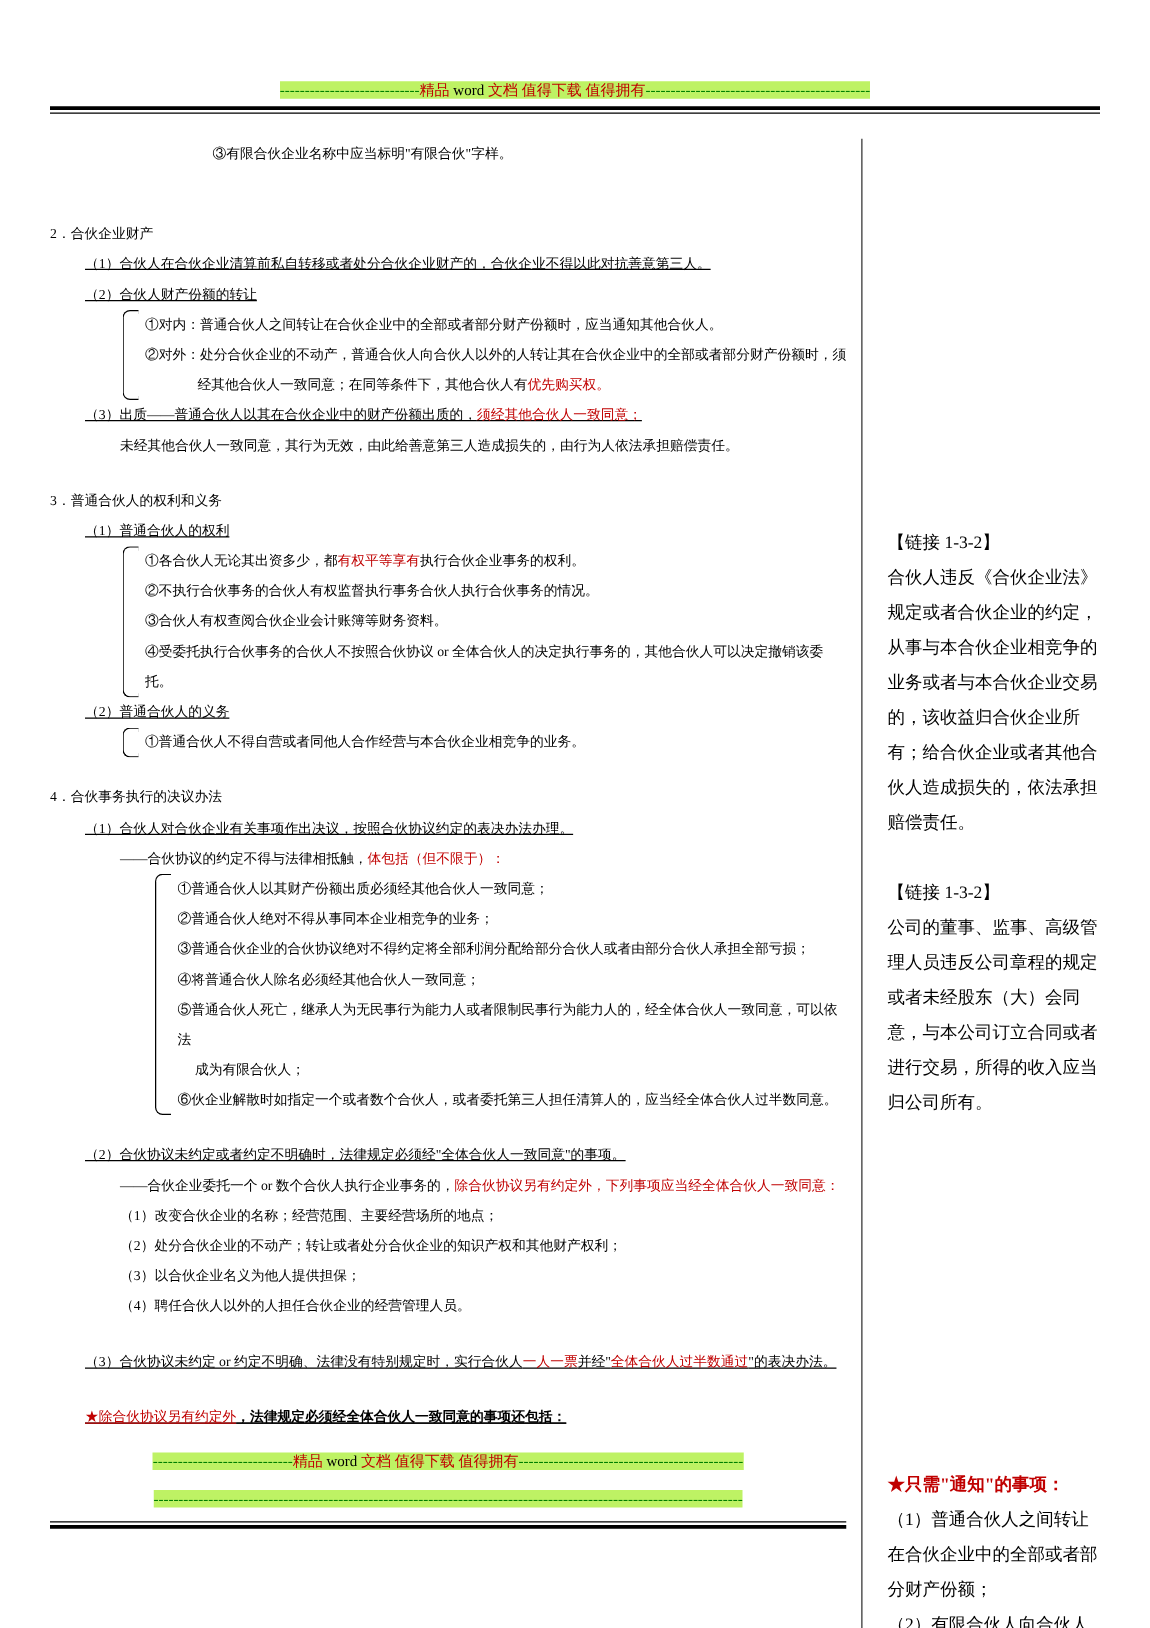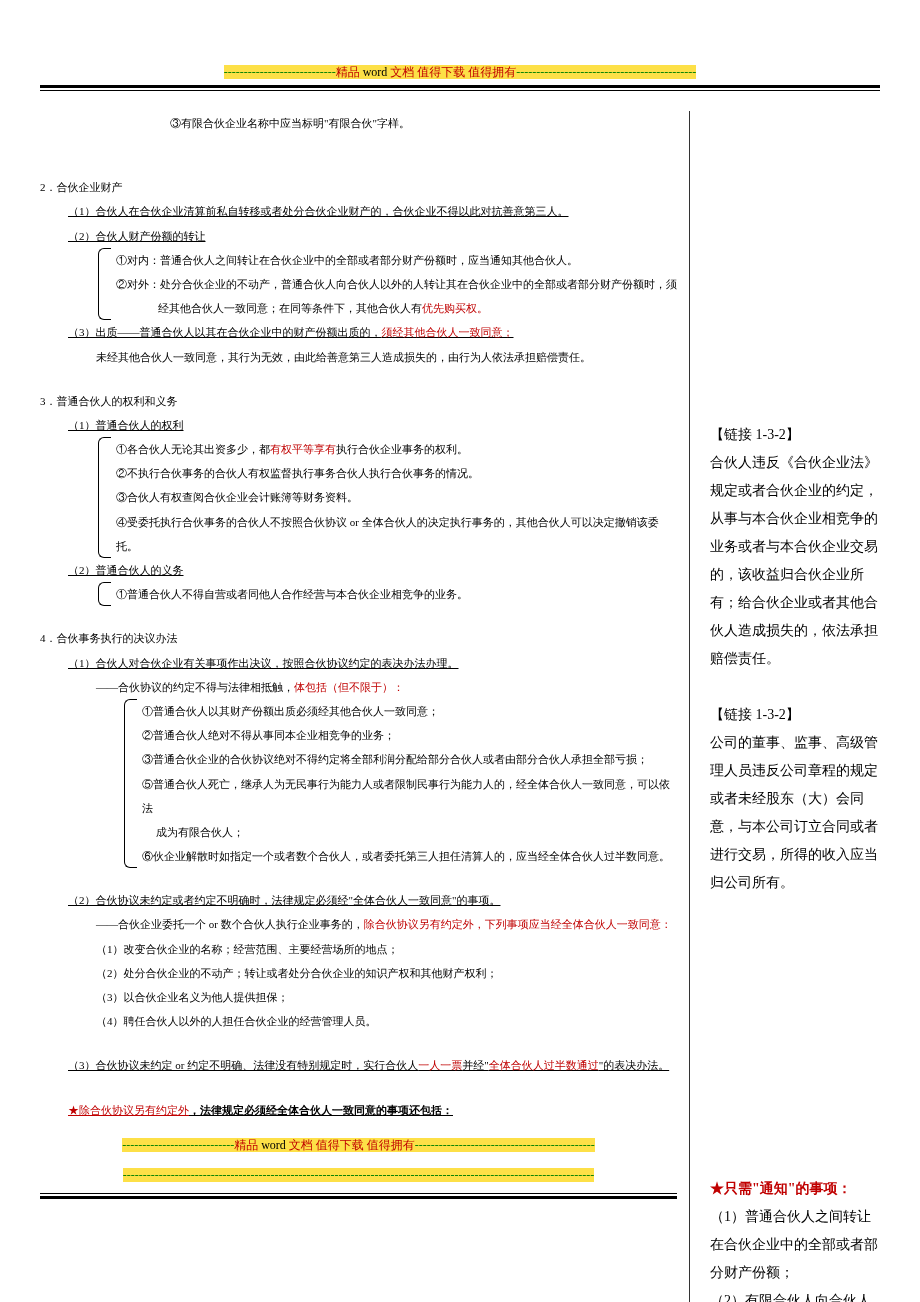--- a/index.html
+++ b/index.html
@@ -13,21 +13,21 @@
   .page {
     padding: 60px 40px 20px 40px;
     position: relative;
   }
   .header-banner, .footer-banner {
     text-align: center;
     font-size: 12px;
     margin: 4px 0;
   }
   .yellow-hl {
-    background: #fde047;
+    background: #bef264;
   }
   .banner-red { color: #c00000; }
   .banner-green { color: #008000; }
   .banner-word { color: #000; }
   .hr-thick {
     border: none;
     border-top: 3px solid #000;
     margin: 4px 0 2px 0;
   }
   .hr-thin {
@@ -158,20 +158,21 @@
 
       <div>4．合伙事务执行的决议办法</div>
       <div class="indent1">（1）合伙人对合伙企业有关事项作出决议，按照合伙协议约定的表决办法办理。</div>
       <div class="indent2"><span>——合伙协议的约定不得与法律相抵触，</span><span class="red">体包括（但不限于）：</span></div>
       <div class="brace-wrap">
         <div class="brace3"></div>
         <div class="brace3-inner">
           <div>①普通合伙人以其财产份额出质必须经其他合伙人一致同意；</div>
           <div>②普通合伙人绝对不得从事同本企业相竞争的业务；</div>
           <div>③普通合伙企业的合伙协议绝对不得约定将全部利润分配给部分合伙人或者由部分合伙人承担全部亏损；</div>
+          <div>④将普通合伙人除名必须经其他合伙人一致同意；</div>
           <div>⑤普通合伙人死亡，继承人为无民事行为能力人或者限制民事行为能力人的，经全体合伙人一致同意，可以依法</div>
           <div style="padding-left:14px">成为有限合伙人；</div>
           <div>⑥伙企业解散时如指定一个或者数个合伙人，或者委托第三人担任清算人的，应当经全体合伙人过半数同意。</div>
         </div>
       </div>
 
       <div style="height:20px"></div>
 
       <div class="indent1">（2）合伙协议未约定或者约定不明确时，法律规定必须经"全体合伙人一致同意"的事项。</div>
       <div class="indent2"><span>——合伙企业委托一个 or 数个合伙人执行企业事务的，</span><span class="red">除合伙协议另有约定外，下列事项应当经全体合伙人一致同意：</span></div>

